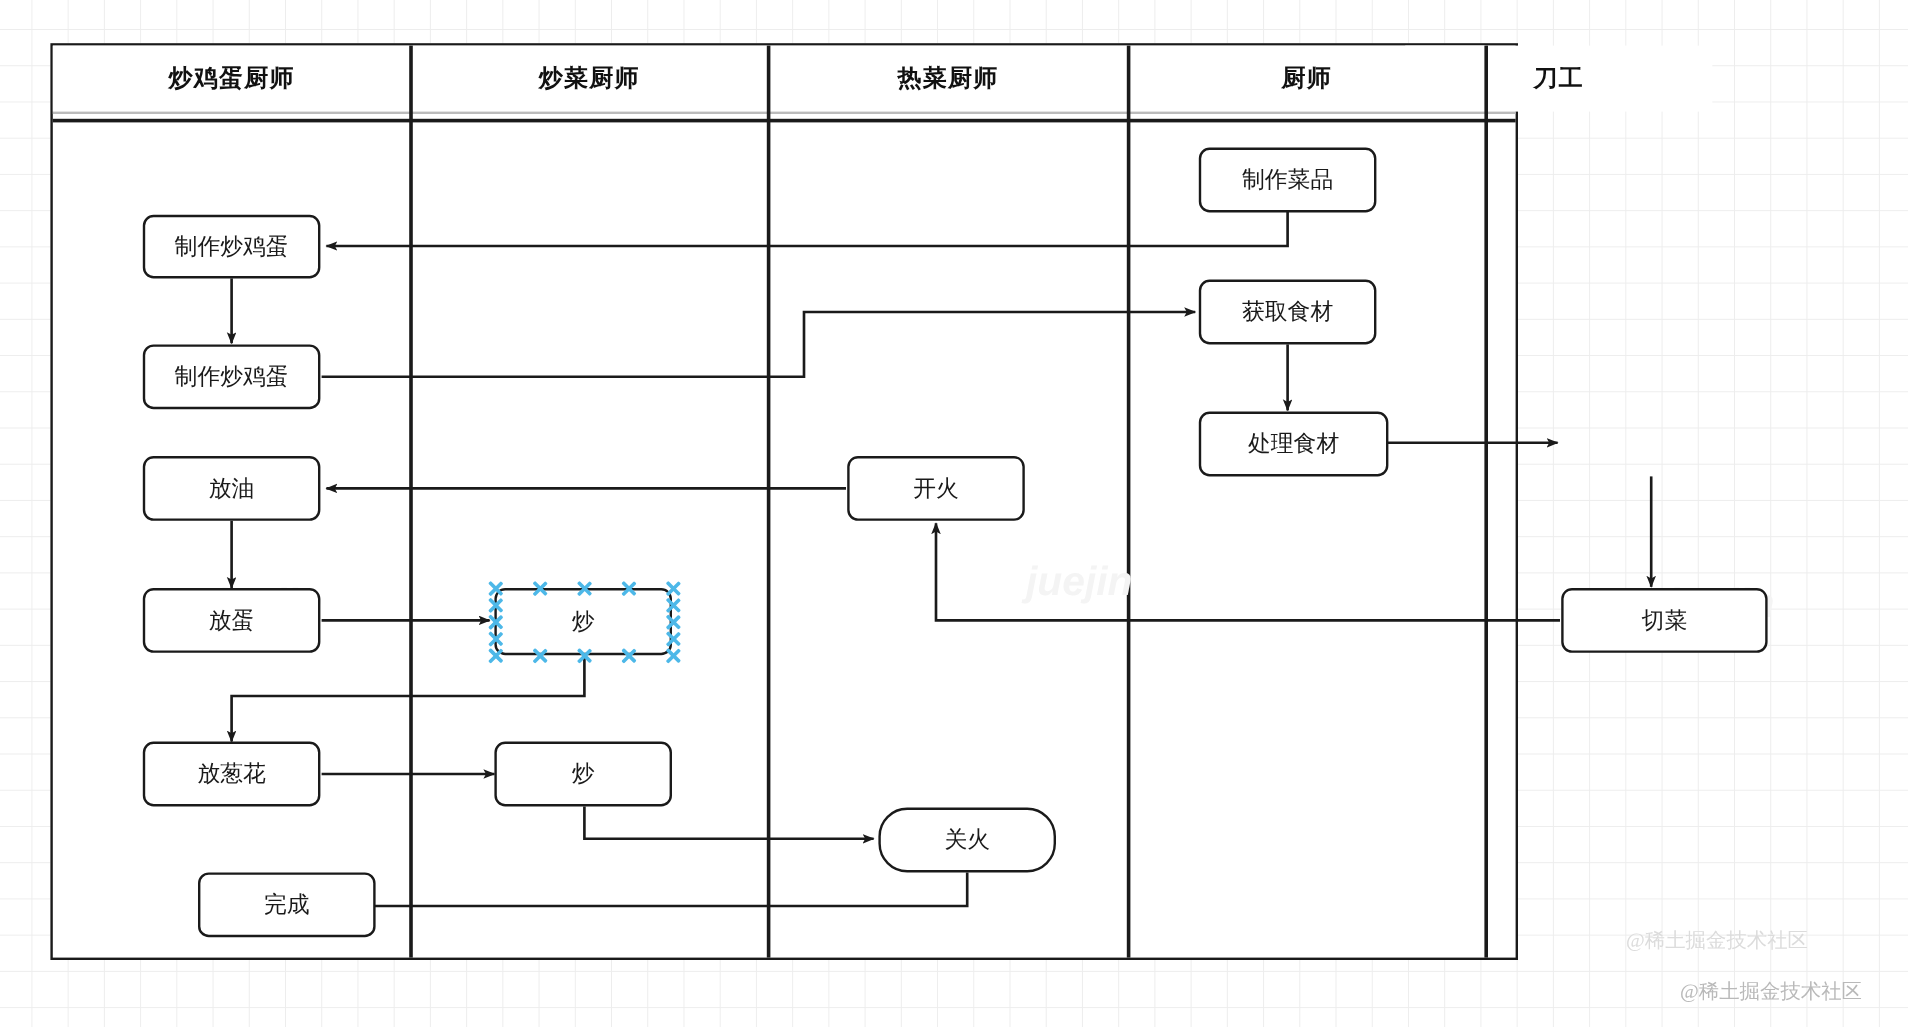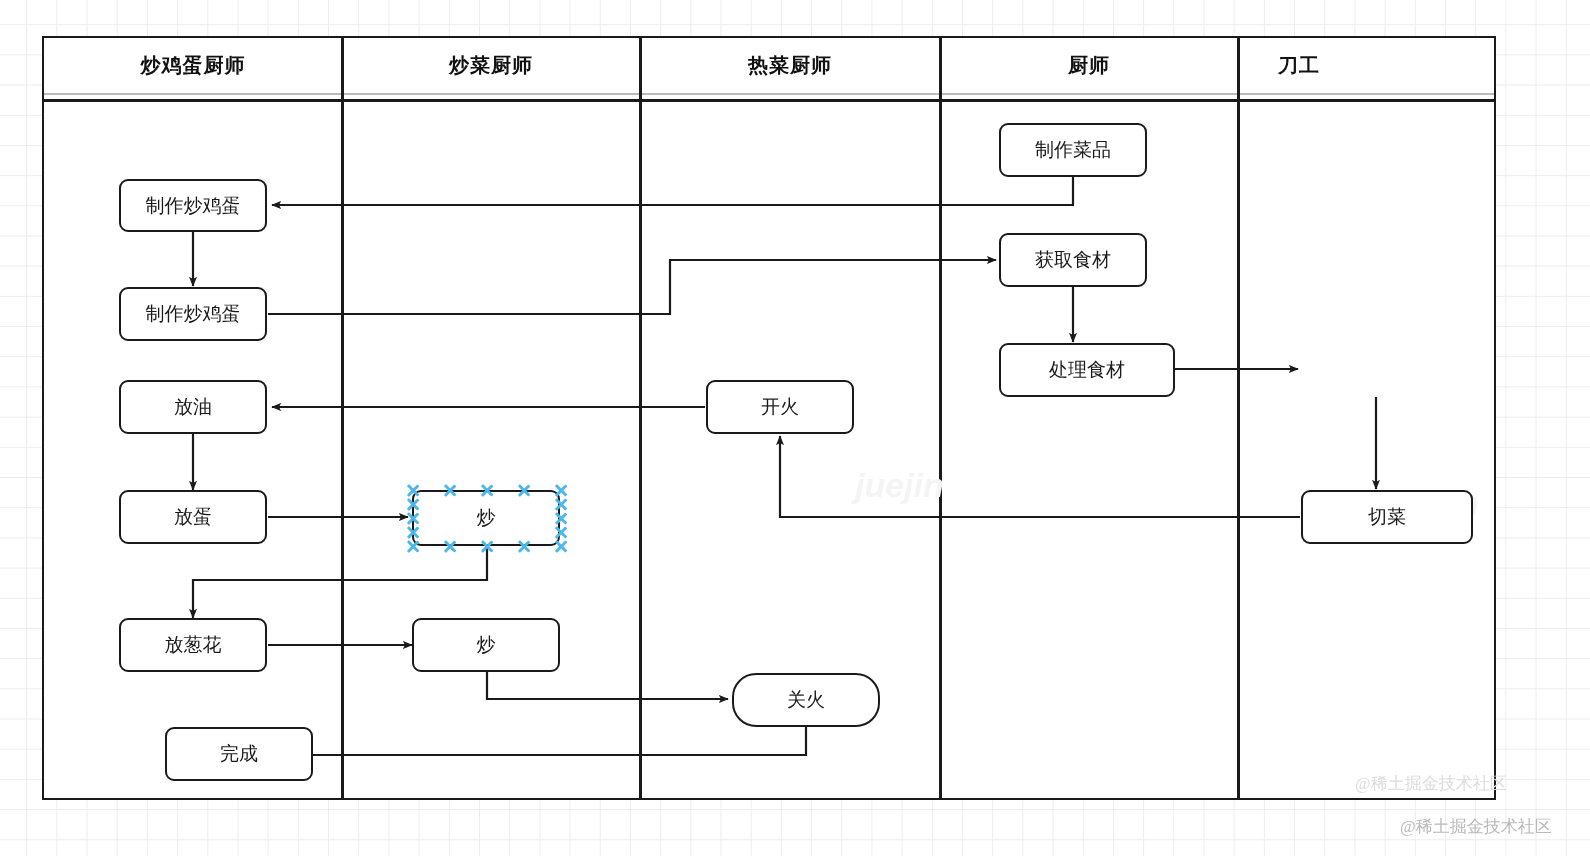--- a/index.html
+++ b/index.html
@@ -18,21 +18,21 @@
     background-image:
       linear-gradient(to right, #ededed 1px, transparent 1px),
       linear-gradient(to bottom, #ededed 1px, transparent 1px);
     background-size:30.2px 30.2px;
     background-position:-4px -6px;
   }
   
   #pool{
     position:absolute;
     left:42px;top:36px;
-    width:1454px;height:764px;
+    width:1223px;height:764px;
     border:2.5px solid #1a1a1a;
     background:#ffffff;
     box-sizing:border-box;
   }
   .lane-header{
     position:absolute;
     top:0;height:55px;
     display:flex;align-items:center;justify-content:center;
     font-size:20px;font-weight:bold;color:#111111;
     letter-spacing:1px;
@@ -232,21 +232,21 @@
   </div>
 
   <div class="node" style="left:999px;top:123px;width:148px;height:54px;">
     <span>制作菜品</span>
   </div>
 
   <div class="node" style="left:999px;top:233px;width:148px;height:54px;">
     <span>获取食材</span>
   </div>
 
-  <div class="node" style="left:999px;top:343px;width:176px;height:54px;">
+  <div class="node" style="left:999px;top:343px;width:158px;height:54px;">
     <span>处理食材</span>
   </div>
 
 
   <div class="node" style="left:1301px;top:490px;width:172px;height:54px;">
     <span>切菜</span>
   </div>
 
   <div class="wm faint" style="left:1355px;top:772px;">@稀土掘金技术社区</div>
   <div class="wm" style="left:1400px;top:815px;">@稀土掘金技术社区</div>

